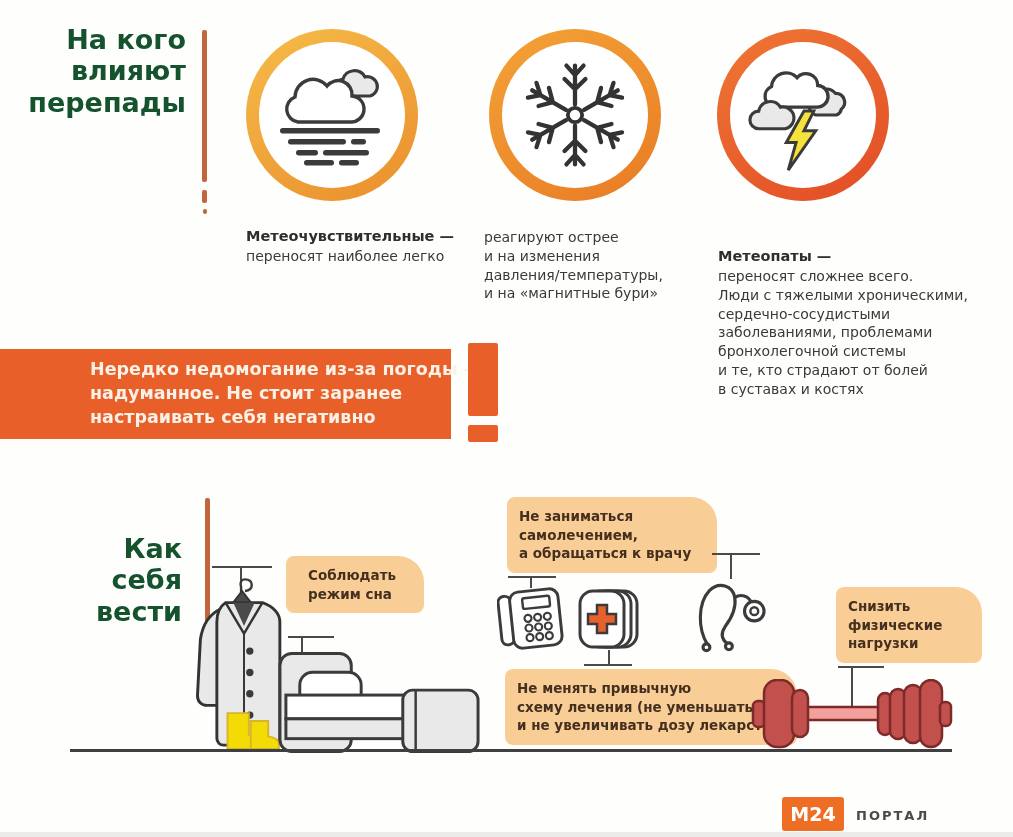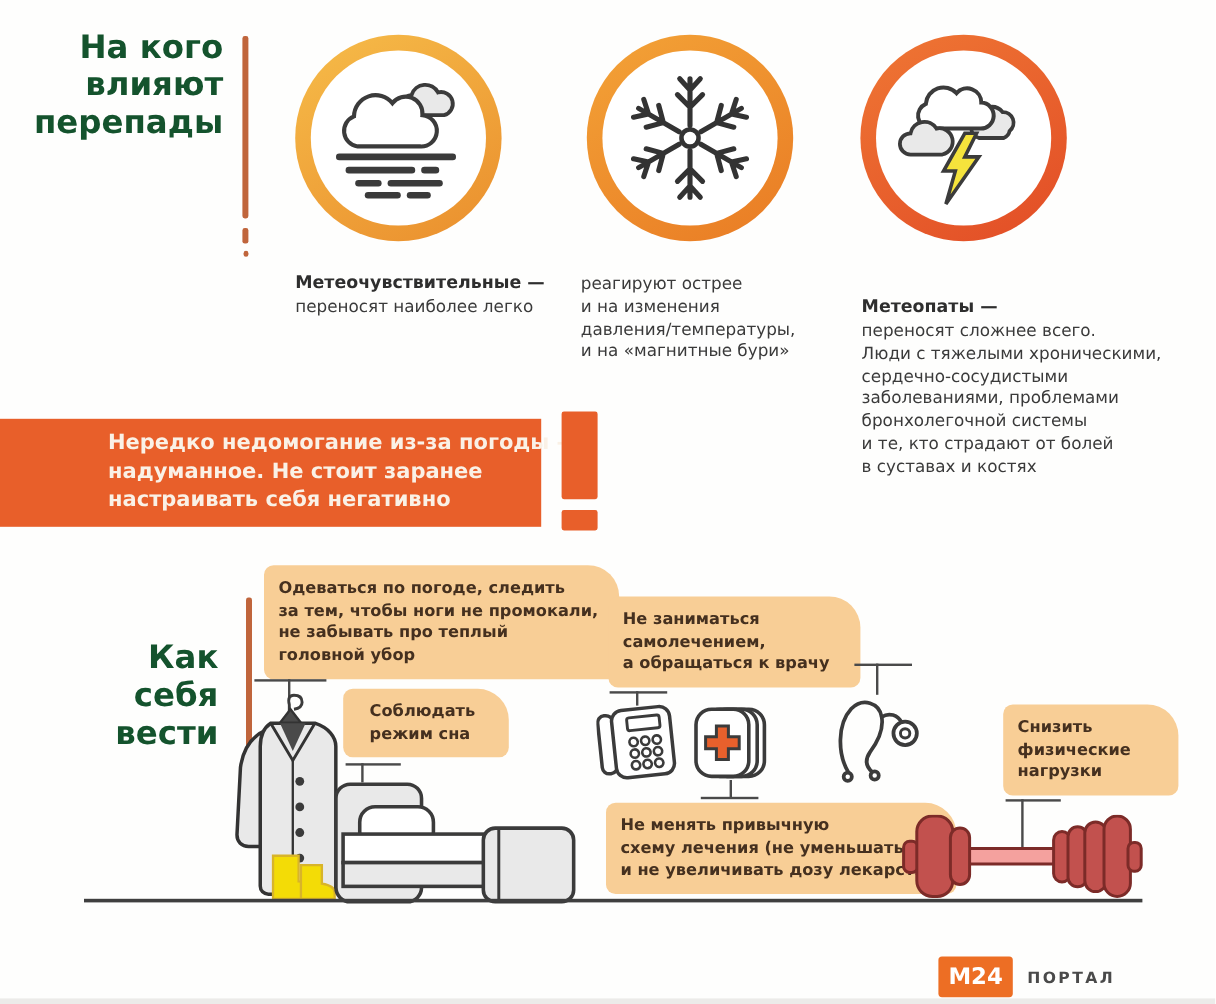--- a/index.html
+++ b/index.html
@@ -133,25 +133,21 @@
   </div>
   <div class="abs excl" style="left:468px;top:343px;width:30px;height:73px;"></div>
   <div class="abs excl" style="left:468px;top:425px;width:30px;height:17px;"></div>
 
   <div class="abs big-title pre" style="left:64px;top:494px;width:118px;margin-top:39px;">Как
 себя
 вести</div>
   <div class="abs tline" style="left:205px;top:498px;width:5px;height:190px;"></div>
   <div class="abs tline" style="left:205px;top:695px;width:5px;height:10px;"></div>
 
-  <div class="abs callout pre" style="left:220px;top:471px;width:272px;">Одеваться по погоде, следить
-за тем, чтобы ноги не промокали,
-не забывать про теплый
-головной убор</div>
-  <div class="abs callout pre" style="left:286px;top:574px;width:104px;padding-left:22px;">Соблюдать
+  <div class="abs callout pre" style="left:286px;top:556px;width:104px;padding-left:22px;">Соблюдать
 режим сна</div>
   <div class="abs callout pre" style="left:507px;top:497px;width:186px;">Не заниматься
 самолечением,
 а обращаться к врачу</div>
   <div class="abs callout pre" style="left:836px;top:587px;width:122px;">Снизить
 физические
 нагрузки</div>
   <div class="abs callout pre" style="left:505px;top:669px;width:268px;">Не менять привычную
 схему лечения (не уменьшать
 и не увеличивать дозу лекарств)</div>

